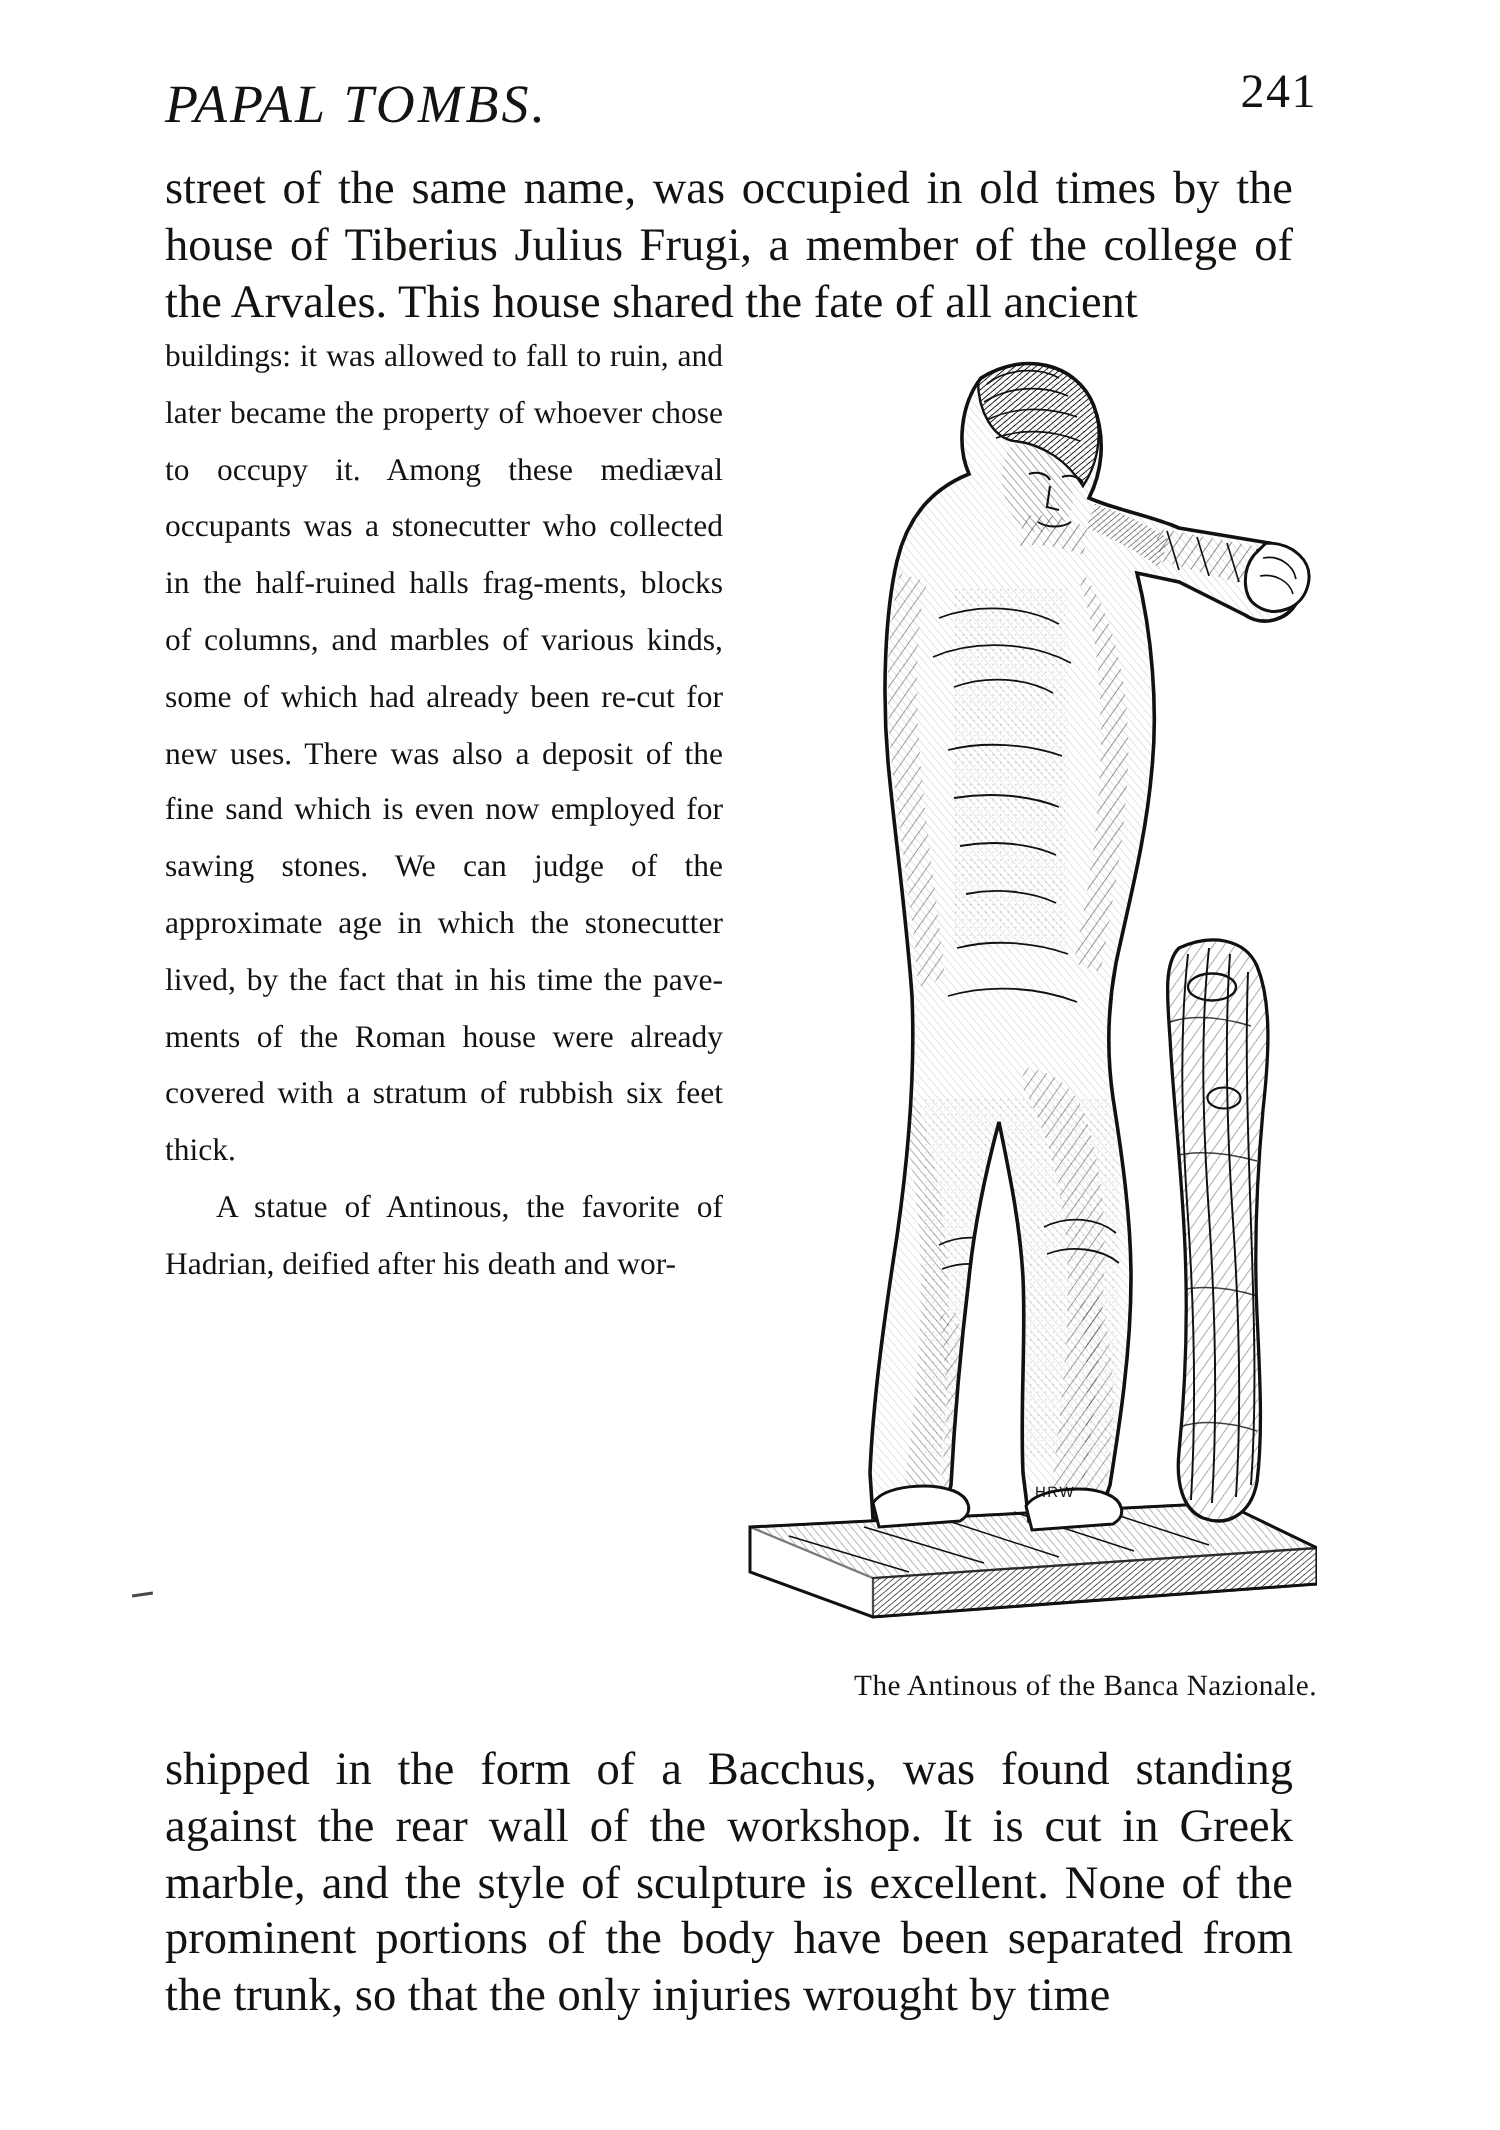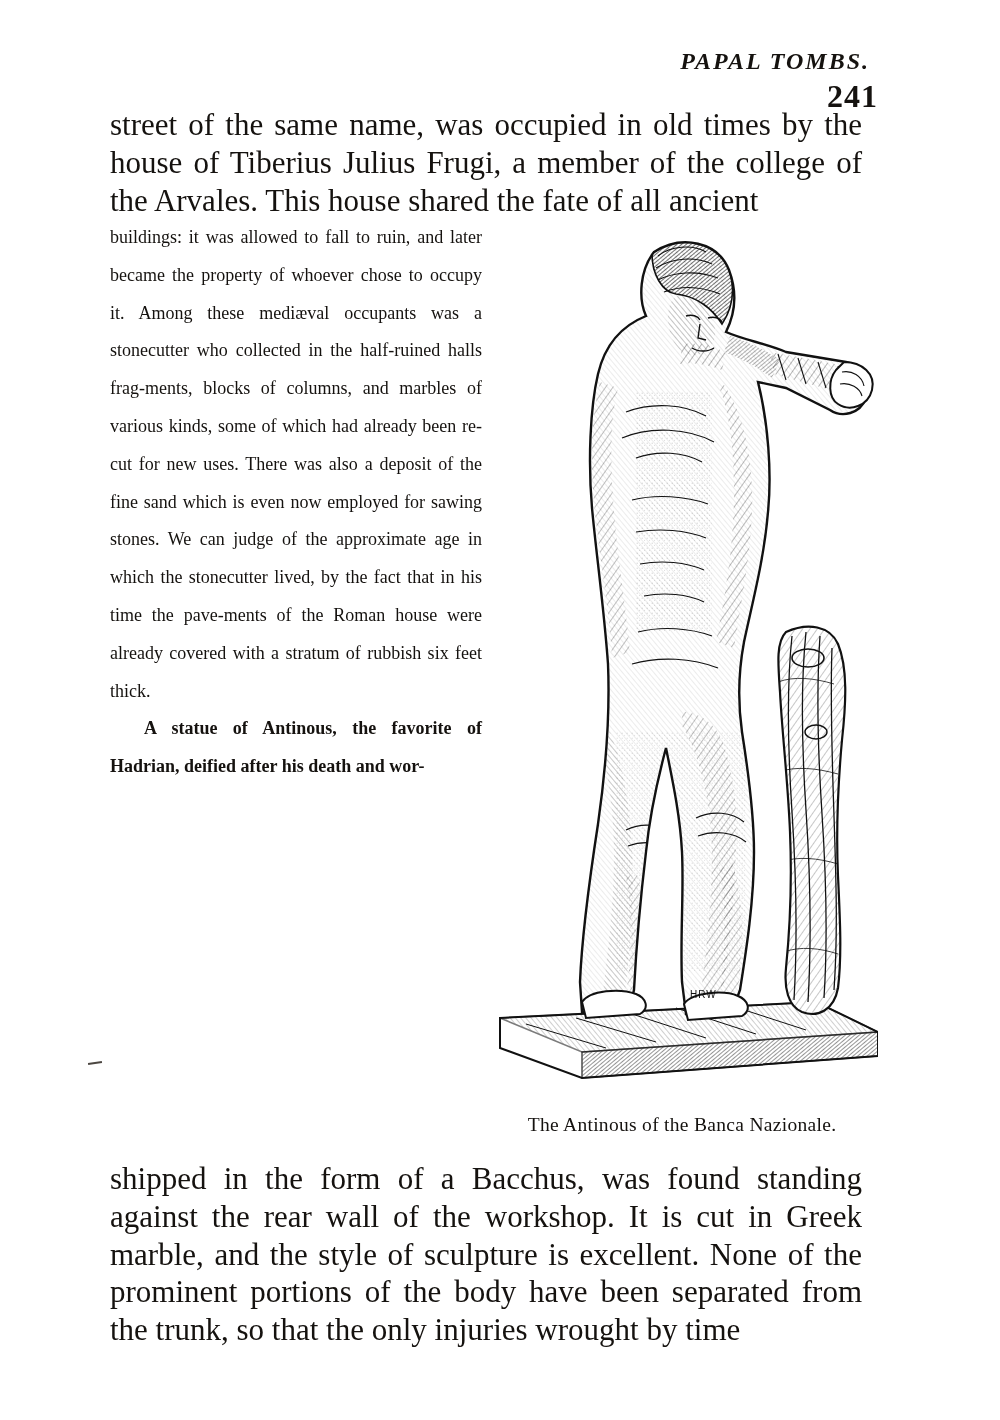--- a/index.html
+++ b/index.html
@@ -28,36 +28,34 @@
     top: 42px;
     left: 110px;
     width: 760px;
     height: 44px;
   }
   .running-head {
     position: absolute;
     left: 0;
     right: 0;
     top: 6px;
-    text-align: right;
+    text-align: left;
     font-style: italic;
-    font-size: 24px;
+    font-size: 36px;
     letter-spacing: 2px;
     color: #15120f;
-    font-weight: bold;
   }
   .folio {
     position: absolute;
     right: -8px;
     top: 0;
     font-size: 32px;
-    font-weight: bold;
+    font-weight: normal;
     color: #15120f;
     letter-spacing: 1px;
-    margin-top: 36px;
   }
 
   
   .textblock {
     position: absolute;
     left: 110px;
     width: 752px;
     font-size: 31px;
     line-height: 37.8px;
     color: #15120f;
@@ -65,32 +63,31 @@
     text-justify: inter-word;
   }
   .para-top {
     top: 106px;
   }
   .col-left {
     position: absolute;
     left: 110px;
     top: 219px;
     width: 372px;
-    font-size: 18px;
+    font-size: 21px;
     line-height: 37.8px;
     color: #15120f;
     text-align: justify;
     text-justify: inter-word;
   }
   .col-left p {
     margin: 0;
   }
   .col-left p + p {
     margin-top: 0px;
-    font-weight: bold;
   }
   .indent {
     text-indent: 34px;
   }
   .para-bottom {
     top: 1160px;
   }
 
   
   .margin-tick {
@@ -113,21 +110,21 @@
     height: 910px;
   }
   .figure svg {
     display: block;
   }
   .figure-caption {
     position: absolute;
     left: 486px;
     top: 1114px;
     width: 392px;
-    text-align: center;
+    text-align: right;
     font-size: 19.5px;
     color: #15120f;
     letter-spacing: .3px;
   }
 </style>
 </head>
 <body>
 
 <div class="page">
 

